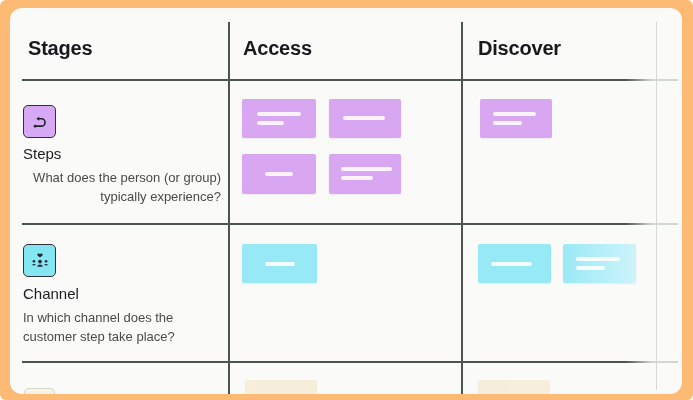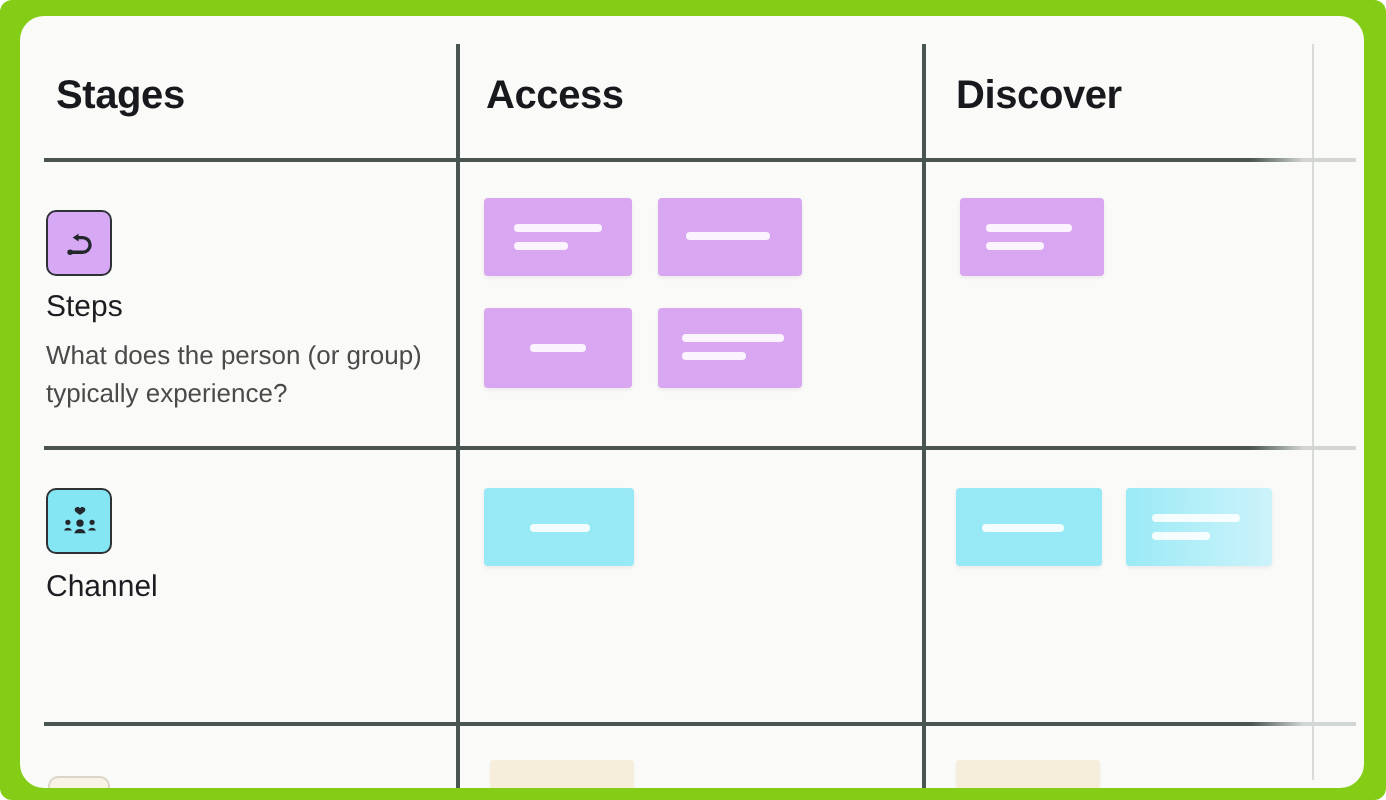--- a/index.html
+++ b/index.html
@@ -1,18 +1,18 @@
 <!DOCTYPE html>
 <html><head>
 <meta charset="utf-8">
 <style>
   html,body{margin:0;padding:0;background:#ffffff;}
   *{box-sizing:border-box;font-family:"Liberation Sans","DejaVu Sans",sans-serif;}
   .frame{
-    position:relative;width:693px;height:400px;background:#84cc16;
+    position:relative;width:693px;height:400px;background:#fdba74;
     border-radius:6px;overflow:hidden;
   }
   .card{
     position:absolute;left:10px;top:8px;width:672px;height:386px;
     background:#fafaf9;border-radius:12px;overflow:hidden;
   }
   
   .vline{position:absolute;top:14px;bottom:0;width:1.5px;background:#4a5450;}
   .vline.v1{left:218px;}
   .vline.v2{left:451px;}
@@ -27,21 +27,21 @@
     letter-spacing:-0.2px;color:#17191d;}
   .ch-stages{left:18px;}
   .ch-access{left:233px;}
   .ch-discover{left:468px;}
   
   .row-icon{position:absolute;left:13px;width:33px;height:33px;border-radius:5px;
     border:1.6px solid #2e3237;display:flex;align-items:center;justify-content:center;}
   .row-icon svg{width:22px;height:22px;display:block;}
   .row-title{position:absolute;left:13px;font-size:15px;font-weight:400;color:#1b1d21;}
   .row-desc{position:absolute;left:13px;width:198px;font-size:13px;line-height:1.48;color:#4a4a4a;}
-  .r1-icon{top:97px;} .r1-title{top:137px;} .r1-desc{top:160px;}
+  .r1-icon{top:97px;} .r1-title{top:137px;} .r1-desc{top:160px;text-align:right;}
   .r2-icon{top:236px;} .r2-title{top:277px;} .r2-desc{top:300px;}
   
   .sticky{position:absolute;border-radius:2px;box-shadow:0 1px 2px rgba(40,20,60,0.07);}
   .sticky .bar{position:absolute;height:3.5px;border-radius:2px;background:rgba(255,255,255,0.88);}
   
   .partial-icon{position:absolute;left:14px;top:380px;width:31px;height:14px;
     border:1.5px solid #cfc9b4;border-bottom:none;border-radius:5px 5px 0 0;
     background:#f6f0de;opacity:.75;}
 </style>
 </head>
@@ -76,20 +76,21 @@
         <path d="M12 4.6 c0.8-1.3 2.9-0.8 2.9 0.7 0 1.1-1.8 2.1-2.9 2.8 -1.1-0.7-2.9-1.7-2.9-2.8 0-1.5 2.1-2 2.9-0.7 Z" fill="#23262b"></path>
         <circle cx="12" cy="12.6" r="2" fill="#23262b"></circle>
         <path d="M8.9 18.2 a3.2 3.2 0 0 1 6.2 0 Z" fill="#23262b"></path>
         <circle cx="5.4" cy="12.2" r="1.4" fill="#23262b"></circle>
         <path d="M3.2 16.6 a2.4 2.4 0 0 1 4.4 0 Z" fill="#23262b"></path>
         <circle cx="18.6" cy="12.2" r="1.4" fill="#23262b"></circle>
         <path d="M16.4 16.6 a2.4 2.4 0 0 1 4.4 0 Z" fill="#23262b"></path>
       </svg>
     </div>
     <div class="row-title r2-title">Channel</div>
+    <div class="row-desc r2-desc">In which channel does the customer step take place?</div>
 
     <div>
         <div class="sticky" style="left: 232px; top: 91px; width: 74px; height: 39px; background: rgb(217, 166, 241);">
           <div class="bar" style="top: 13px; left: 20%; width: 60%;"></div>
           <div class="bar" style="top: 22px; left: 20%; width: 37%;"></div>
         </div>
         <div class="sticky" style="left: 319px; top: 91px; width: 72px; height: 39px; background: rgb(217, 166, 241);">
           <div class="bar" style="top: 17px; left: 20%; width: 58%;"></div>
         </div>
         <div class="sticky" style="left: 232px; top: 146px; width: 74px; height: 40px; background: rgb(217, 166, 241);">

